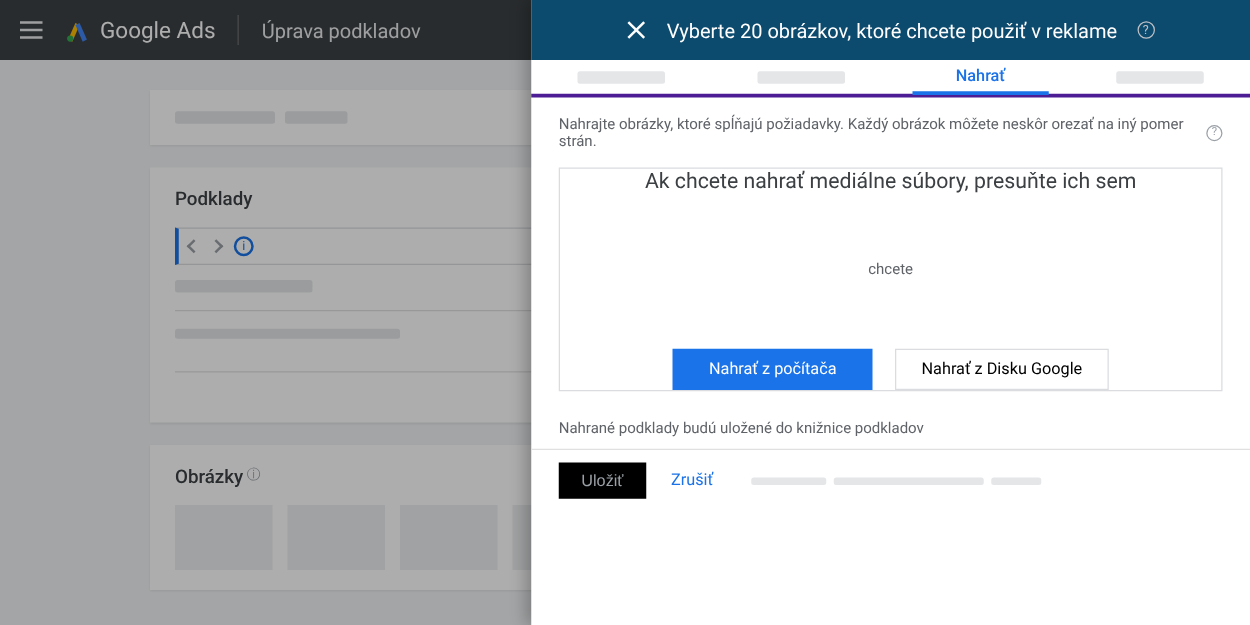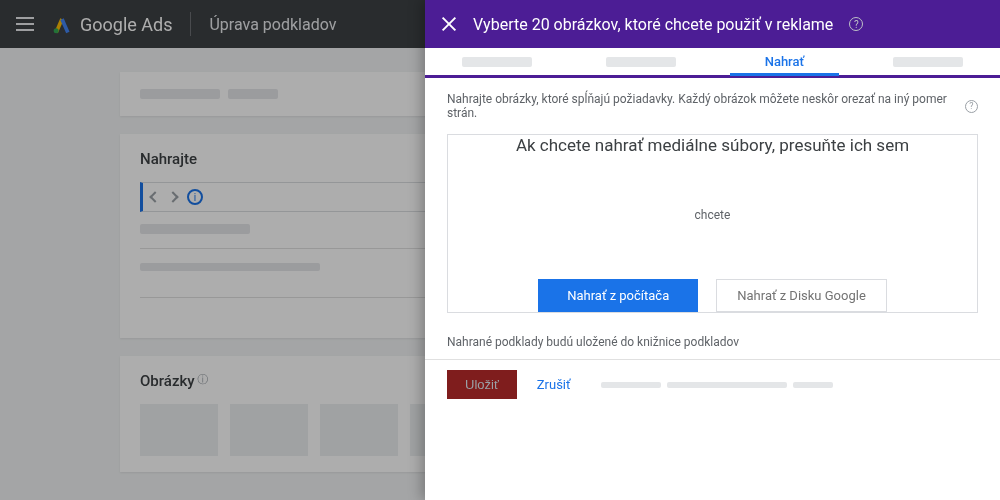--- a/index.html
+++ b/index.html
@@ -24,21 +24,21 @@
     .chev { width: 8px; height: 8px; border: 2px solid #9aa0a6; border-width: 2px 2px 0 0; }
     .chev.left { transform: rotate(-135deg); }
     .chev.right { transform: rotate(45deg); }
     .bg-divider { height: 1px; background: #e0e0e0; margin: 14px 0; }
     .thumbs-row { display: flex; gap: 12px; }
     .thumb { width: 78px; height: 52px; background: #eceef0; }
     .help-sup { font-size: 11px; color: #9aa0a6; vertical-align: top; }
     
     
     .modal { position: absolute; top: 0; right: 0; width: 575px; height: 500px; background: #fff; box-shadow: -4px 0 12px rgba(0,0,0,0.25); display: flex; flex-direction: column; }
-    .modal-header { height: 48px; background: #4c1d95; color: #fff; display: flex; align-items: center; padding: 0 16px; gap: 16px; }
+    .modal-header { height: 48px; background: #0c4a6e; color: #fff; display: flex; align-items: center; padding: 0 16px; gap: 16px; justify-content: center; }
     .close-x { width: 16px; height: 16px; cursor: pointer; position: relative; }
     .close-x::before, .close-x::after { content: ""; position: absolute; left: 7px; top: -1px; width: 2px; height: 18px; background: #fff; }
     .close-x::before { transform: rotate(45deg); }
     .close-x::after { transform: rotate(-45deg); }
     .modal-title { font-size: 16px; font-weight: 400; }
     .help-icon { width: 14px; height: 14px; border: 1.5px solid #bdc1c6; border-radius: 50%; font-size: 10px; color: #bdc1c6; display:flex; align-items:center; justify-content:center; flex-shrink:0; }
     
     .tabs { display: flex; height: 30px; border-bottom: 3px solid #4c1d95; text-align: center; }
     .tab { flex: 1; display: flex; align-items: center; justify-content: center; font-size: 13px; color: #5f6368; cursor: pointer; position: relative; }
     .tab.active { color: #1a73e8; font-weight: 500; }
@@ -48,27 +48,27 @@
     .panel-body { padding: 14px 22px 8px; }
     .hint-row { display: flex; align-items: center; gap: 6px; font-size: 12px; color: #5f6368; margin-bottom: 14px; }
     .help-icon-grey { width: 13px; height: 13px; border: 1.5px solid #9aa0a6; border-radius: 50%; font-size: 9px; color: #9aa0a6; display:flex; align-items:center; justify-content:center; flex-shrink:0; }
     
     .dropzone { border: 1px solid #dadce0; height: 179px; display: flex; flex-direction: column; align-items: center; justify-content: space-between; gap: 12px; }
     .dz-title { font-size: 17px; color: #3c4043; font-weight: 400; }
     .dz-or { font-size: 12px; color: #5f6368; }
     .dz-buttons { display: flex; gap: 18px; margin-top: 4px; }
     .btn { font-size: 13px; padding: 8px 20px; cursor: pointer; border: 1px solid transparent; min-width: 160px; text-align: center; }
     .btn-primary { background: #1a73e8; color: #fff; }
-    .btn-outline { background: #fff; border-color: #dadce0; color: #737373; }
+    .btn-outline { background: #fff; border-color: #dadce0; color: #000000; }
     
     .footer-note { font-size: 12px; color: #5f6368; padding: 14px 22px 6px; }
     .footer-div { height: 1px; background: #e0e0e0; margin: 4px 0 0; }
     
     .action-bar { display: flex; align-items: center; gap: 20px; padding: 10px 22px; }
-    .btn-save { background: #7f1d1d; color: #9aa0a6; font-size: 13px; padding: 7px 18px; border: none; cursor: not-allowed; }
+    .btn-save { background: #000000; color: #9aa0a6; font-size: 13px; padding: 7px 18px; border: none; cursor: not-allowed; }
     .btn-cancel-txt { color: #1a73e8; font-size: 13px; cursor: pointer; }
     .action-skeletons { display:flex; gap:6px; align-items:center; margin-left: 10px;}
     .action-skeletons .skeleton { height:6px; }
   </style>
 </head>
 <body>
 
 <div class="app-bg">
   <div class="app-header">
     <div class="hamburger">
@@ -87,21 +87,21 @@
       <span>Google Ads</span>
     </div>
     <div class="app-subtitle">Úprava podkladov</div>
   </div>
   <div class="bg-body">
     <div class="bg-card bg-card-small">
       <div class="skeleton" style="width:80px;height:10px;"></div>
       <div class="skeleton" style="width:50px;height:10px;"></div>
     </div>
     <div class="bg-card">
-      <h3>Nahrajte</h3>
+      <h3>Podklady</h3>
       <div class="pager-row">
         <span class="chev left"></span>
         <span class="chev right"></span>
         <span class="info-circ">i</span>
       </div>
       <div class="skeleton" style="width:110px;height:10px;"></div>
       <div class="bg-divider"></div>
       <div class="skeleton" style="width:180px;height:8px;margin-bottom:26px"></div>
       <div class="bg-divider"></div>
       <div style="height:10px"></div>

